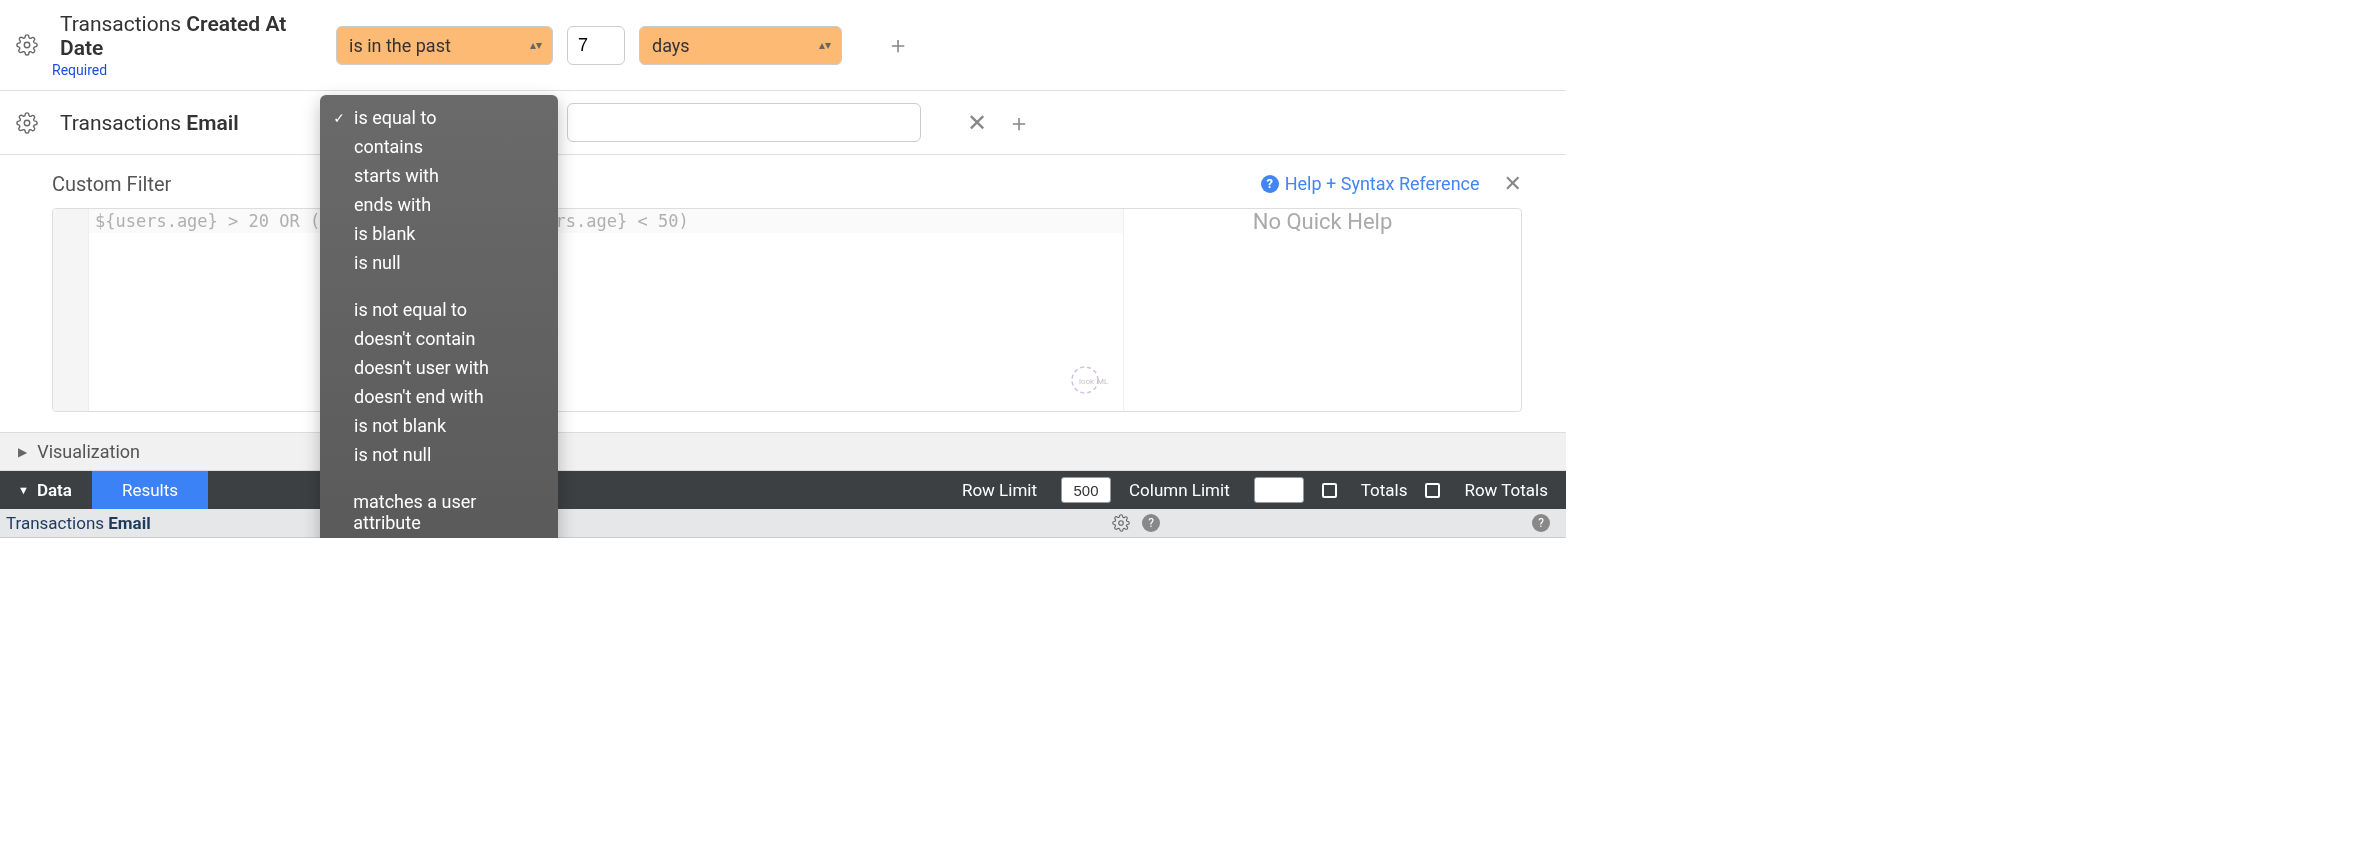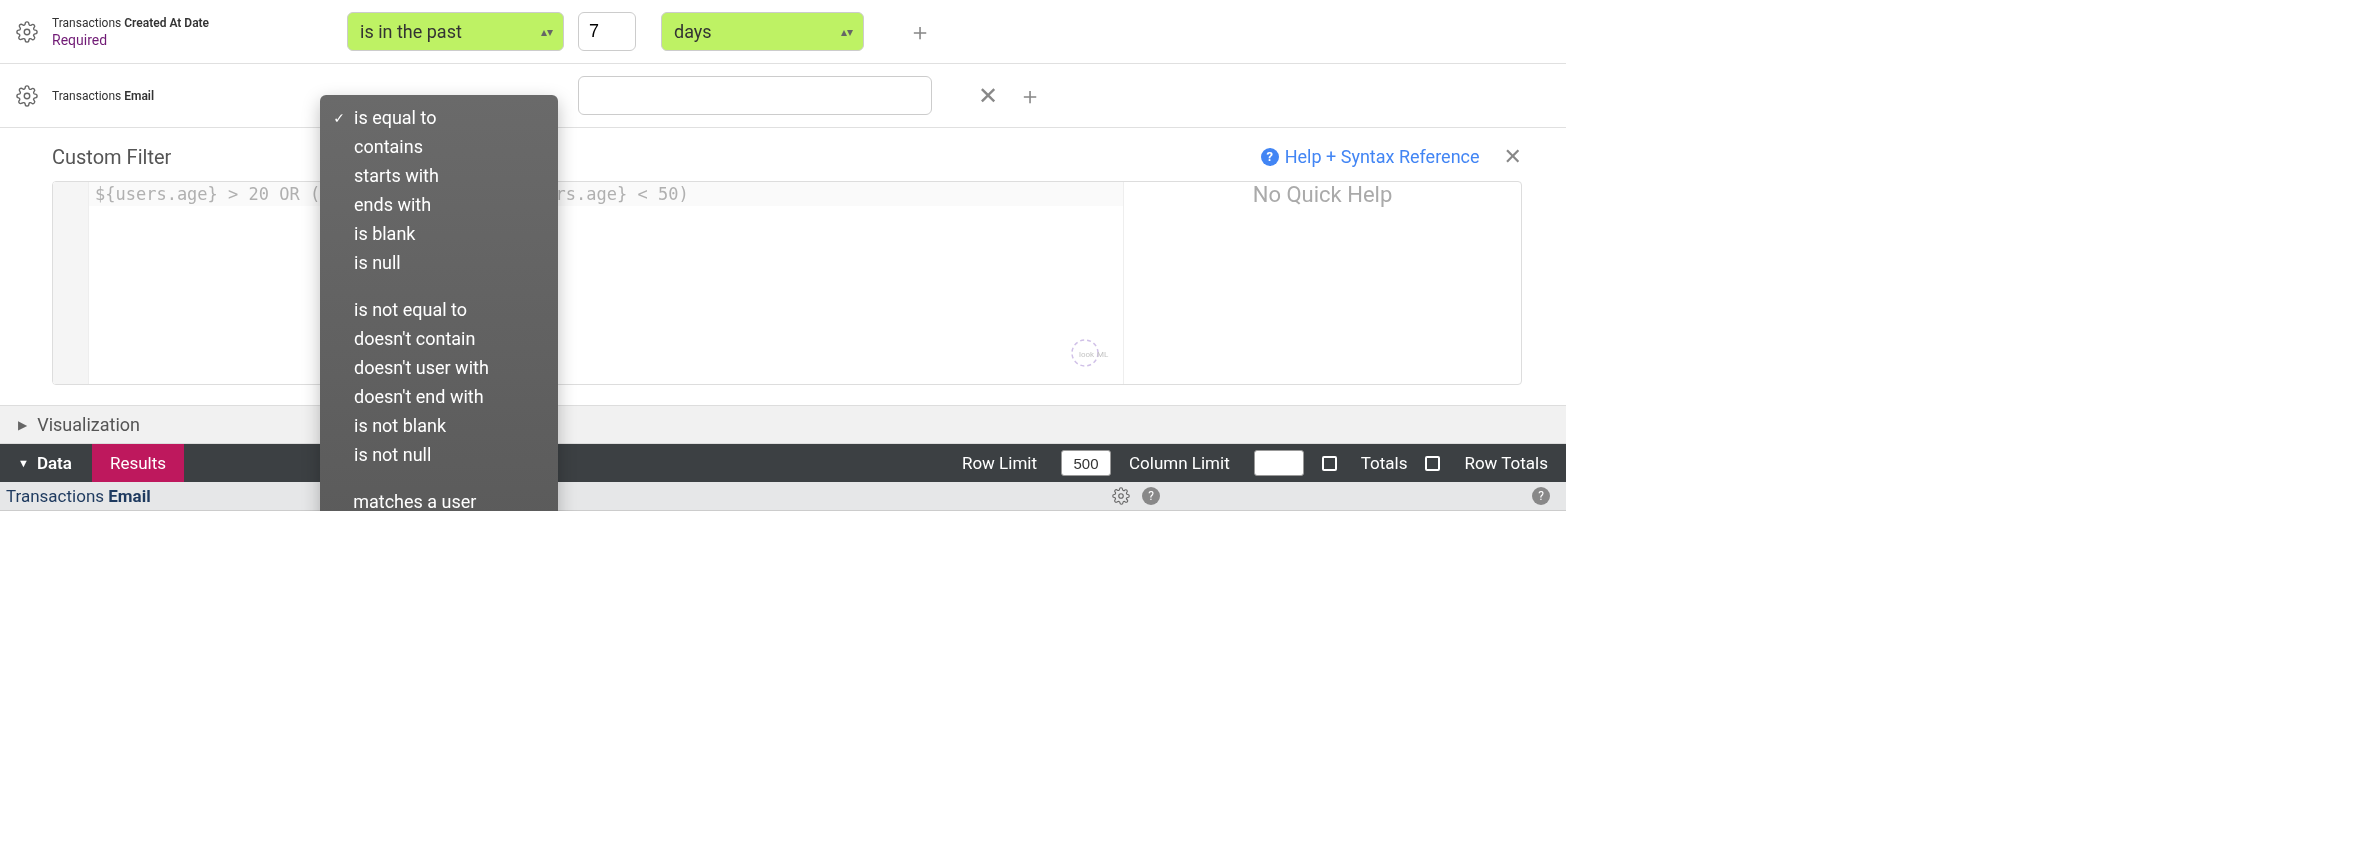--- a/index.html
+++ b/index.html
@@ -19,33 +19,32 @@
   }
   .gear-icon {
     width: 22px; height: 22px;
     flex-shrink: 0;
   }
   .gear-icon svg { width: 22px; height: 22px; stroke: #666; fill: none; stroke-width: 1.5; }
   .filter-label {
     width: 270px;
     flex-shrink: 0;
   }
-  .filter-label .main { font-size: 12px; }
+  .filter-label .main { font-size: 21px; margin-left: 8px; }
   .filter-label .main b { font-weight: 600; }
-  .filter-label .sub { font-size: 14px; color: #701a75; margin-top:2px; }
+  .filter-label .sub { font-size: 14px; color: #1d4ed8; margin-top:2px; }
   .select-wrap {
     position: relative;
     display: inline-flex;
     align-items: center;
     border: 1px solid #ccc;
     border-radius: 6px;
-    background: #bef264;
+    background: #fdba74;
     padding: 8px 26px 8px 12px;
     min-height: 38px;
-    margin-left: 11px;
   }
   .select-wrap .caret {
     position: absolute;
     right: 10px;
     top: 50%;
     transform: translateY(-50%);
     font-size: 12px;
     color: #666;
     line-height: 1;
   }
@@ -196,22 +195,22 @@
     color:#fff;
     display:flex;
     align-items:center;
     padding:0 18px;
     height:38px;
     font-size:17px;
   }
   .data-bar .tri { font-size:11px; margin-right:8px; }
   .data-bar .data-label { font-weight:600; margin-right:20px; }
   .data-tab {
-    background:#be185d;
-    padding:8px 18px;
+    background:#3b82f6;
+    padding:8px 30px;
     height:100%;
     display:flex;align-items:center;
   }
   .data-bar .spacer { flex:1; }
   .data-bar .ctl { display:flex; align-items:center; gap:24px; margin-left:18px; }
   .data-bar input[type=text]{
     width:50px; height:26px;
     background:#fff; color:#333;
     border:1px solid #999;
     text-align:center;

